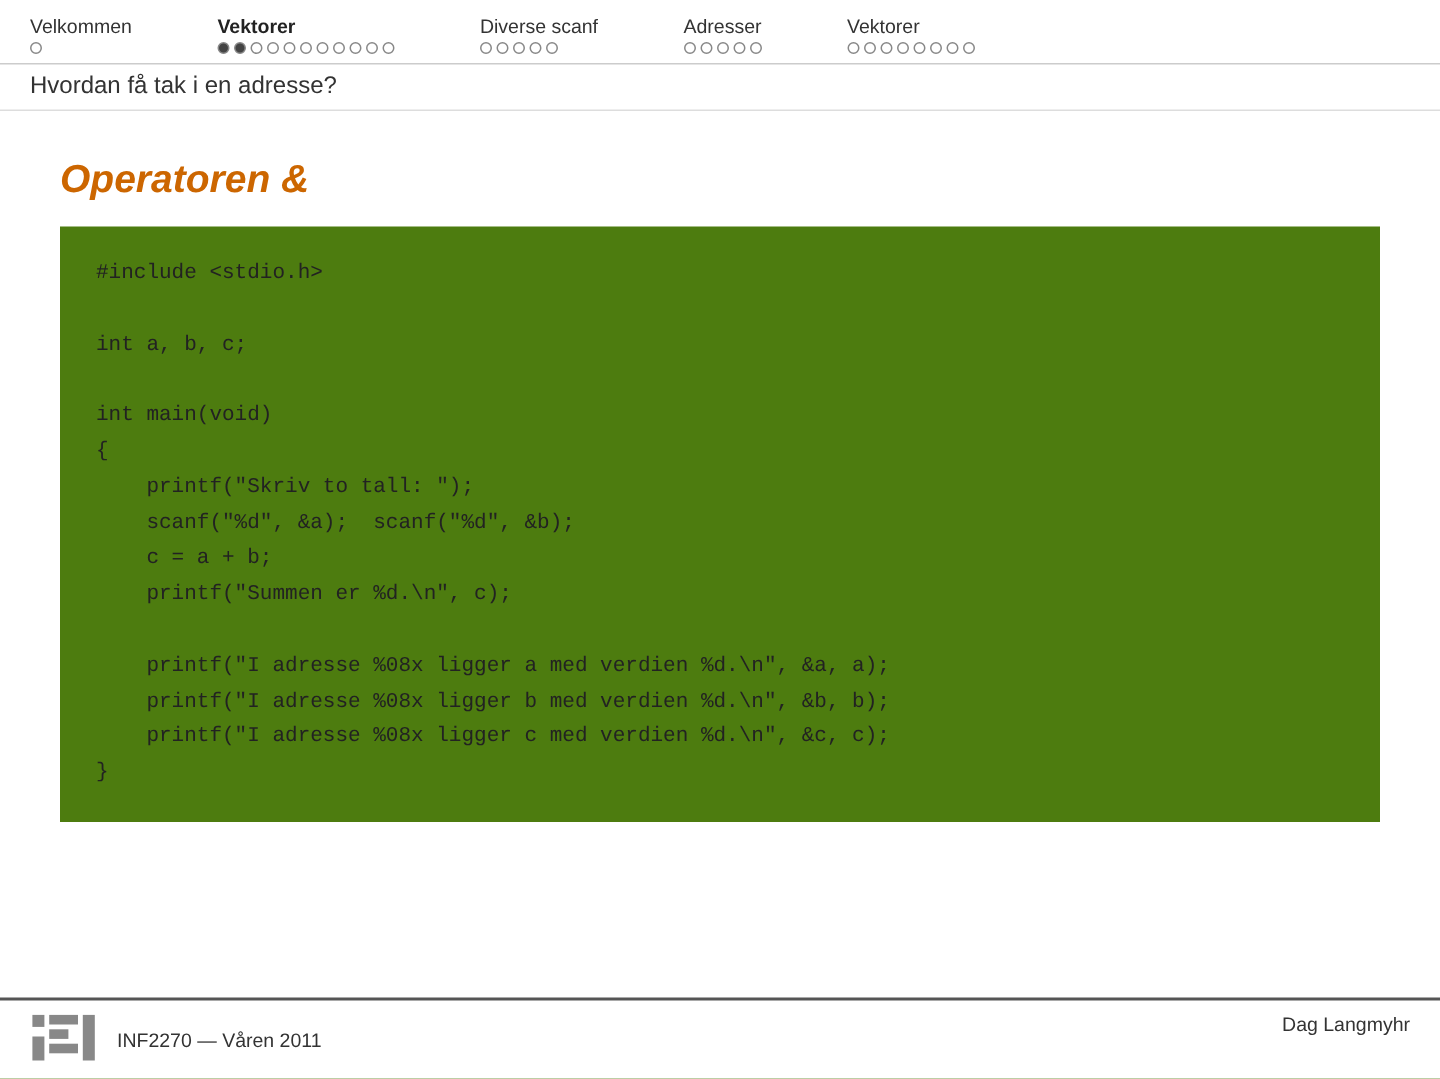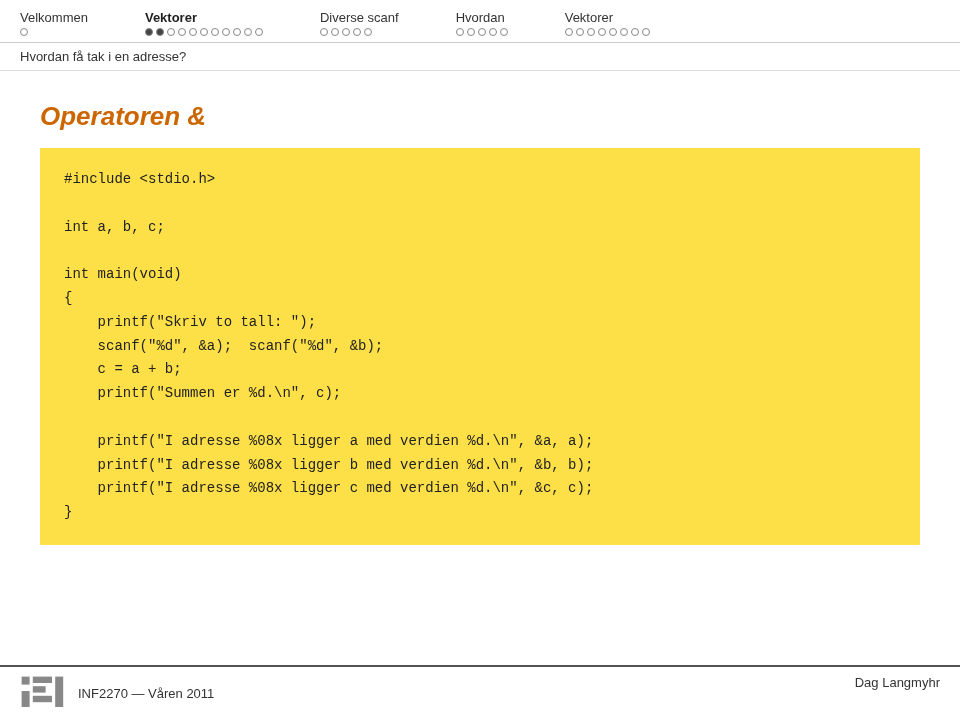--- a/index.html
+++ b/index.html
@@ -54,21 +54,21 @@
       background: #444;
     }
     .dot.empty {
       background: #fff;
       border: 1px solid #888;
     }
 
     
     .subtitle-bar {
       padding: 6px 20px;
-      font-size: 13px;
+      font-size: 16px;
       color: #333;
       border-bottom: 1px solid #ddd;
     }
 
     
     .main-content {
       padding: 30px 40px 80px 40px;
     }
 
     .section-title {
@@ -84,21 +84,21 @@
       color: #222;
       line-height: 1.5;
       margin-bottom: 24px;
     }
 
     .code-block {
       font-family: 'Courier New', Courier, monospace;
       font-size: 14px;
       color: #222;
       line-height: 1.7;
-      background: #fde047;
+      background: #4d7c0f;
       padding: 20px 24px;
       border-left: none;
       white-space: pre;
     }
 
     
     .footer {
       position: absolute;
       bottom: 0;
       left: 0;
@@ -159,21 +159,21 @@
       <span class="nav-label">Diverse scanf</span>
       <div class="nav-dots">
         <span class="dot empty"></span>
         <span class="dot empty"></span>
         <span class="dot empty"></span>
         <span class="dot empty"></span>
         <span class="dot empty"></span>
       </div>
     </div>
     <div class="nav-item">
-      <span class="nav-label">Hvordan</span>
+      <span class="nav-label">Adresser</span>
       <div class="nav-dots">
         <span class="dot empty"></span>
         <span class="dot empty"></span>
         <span class="dot empty"></span>
         <span class="dot empty"></span>
         <span class="dot empty"></span>
       </div>
     </div>
     <div class="nav-item">
       <span class="nav-label">Vektorer</span>

